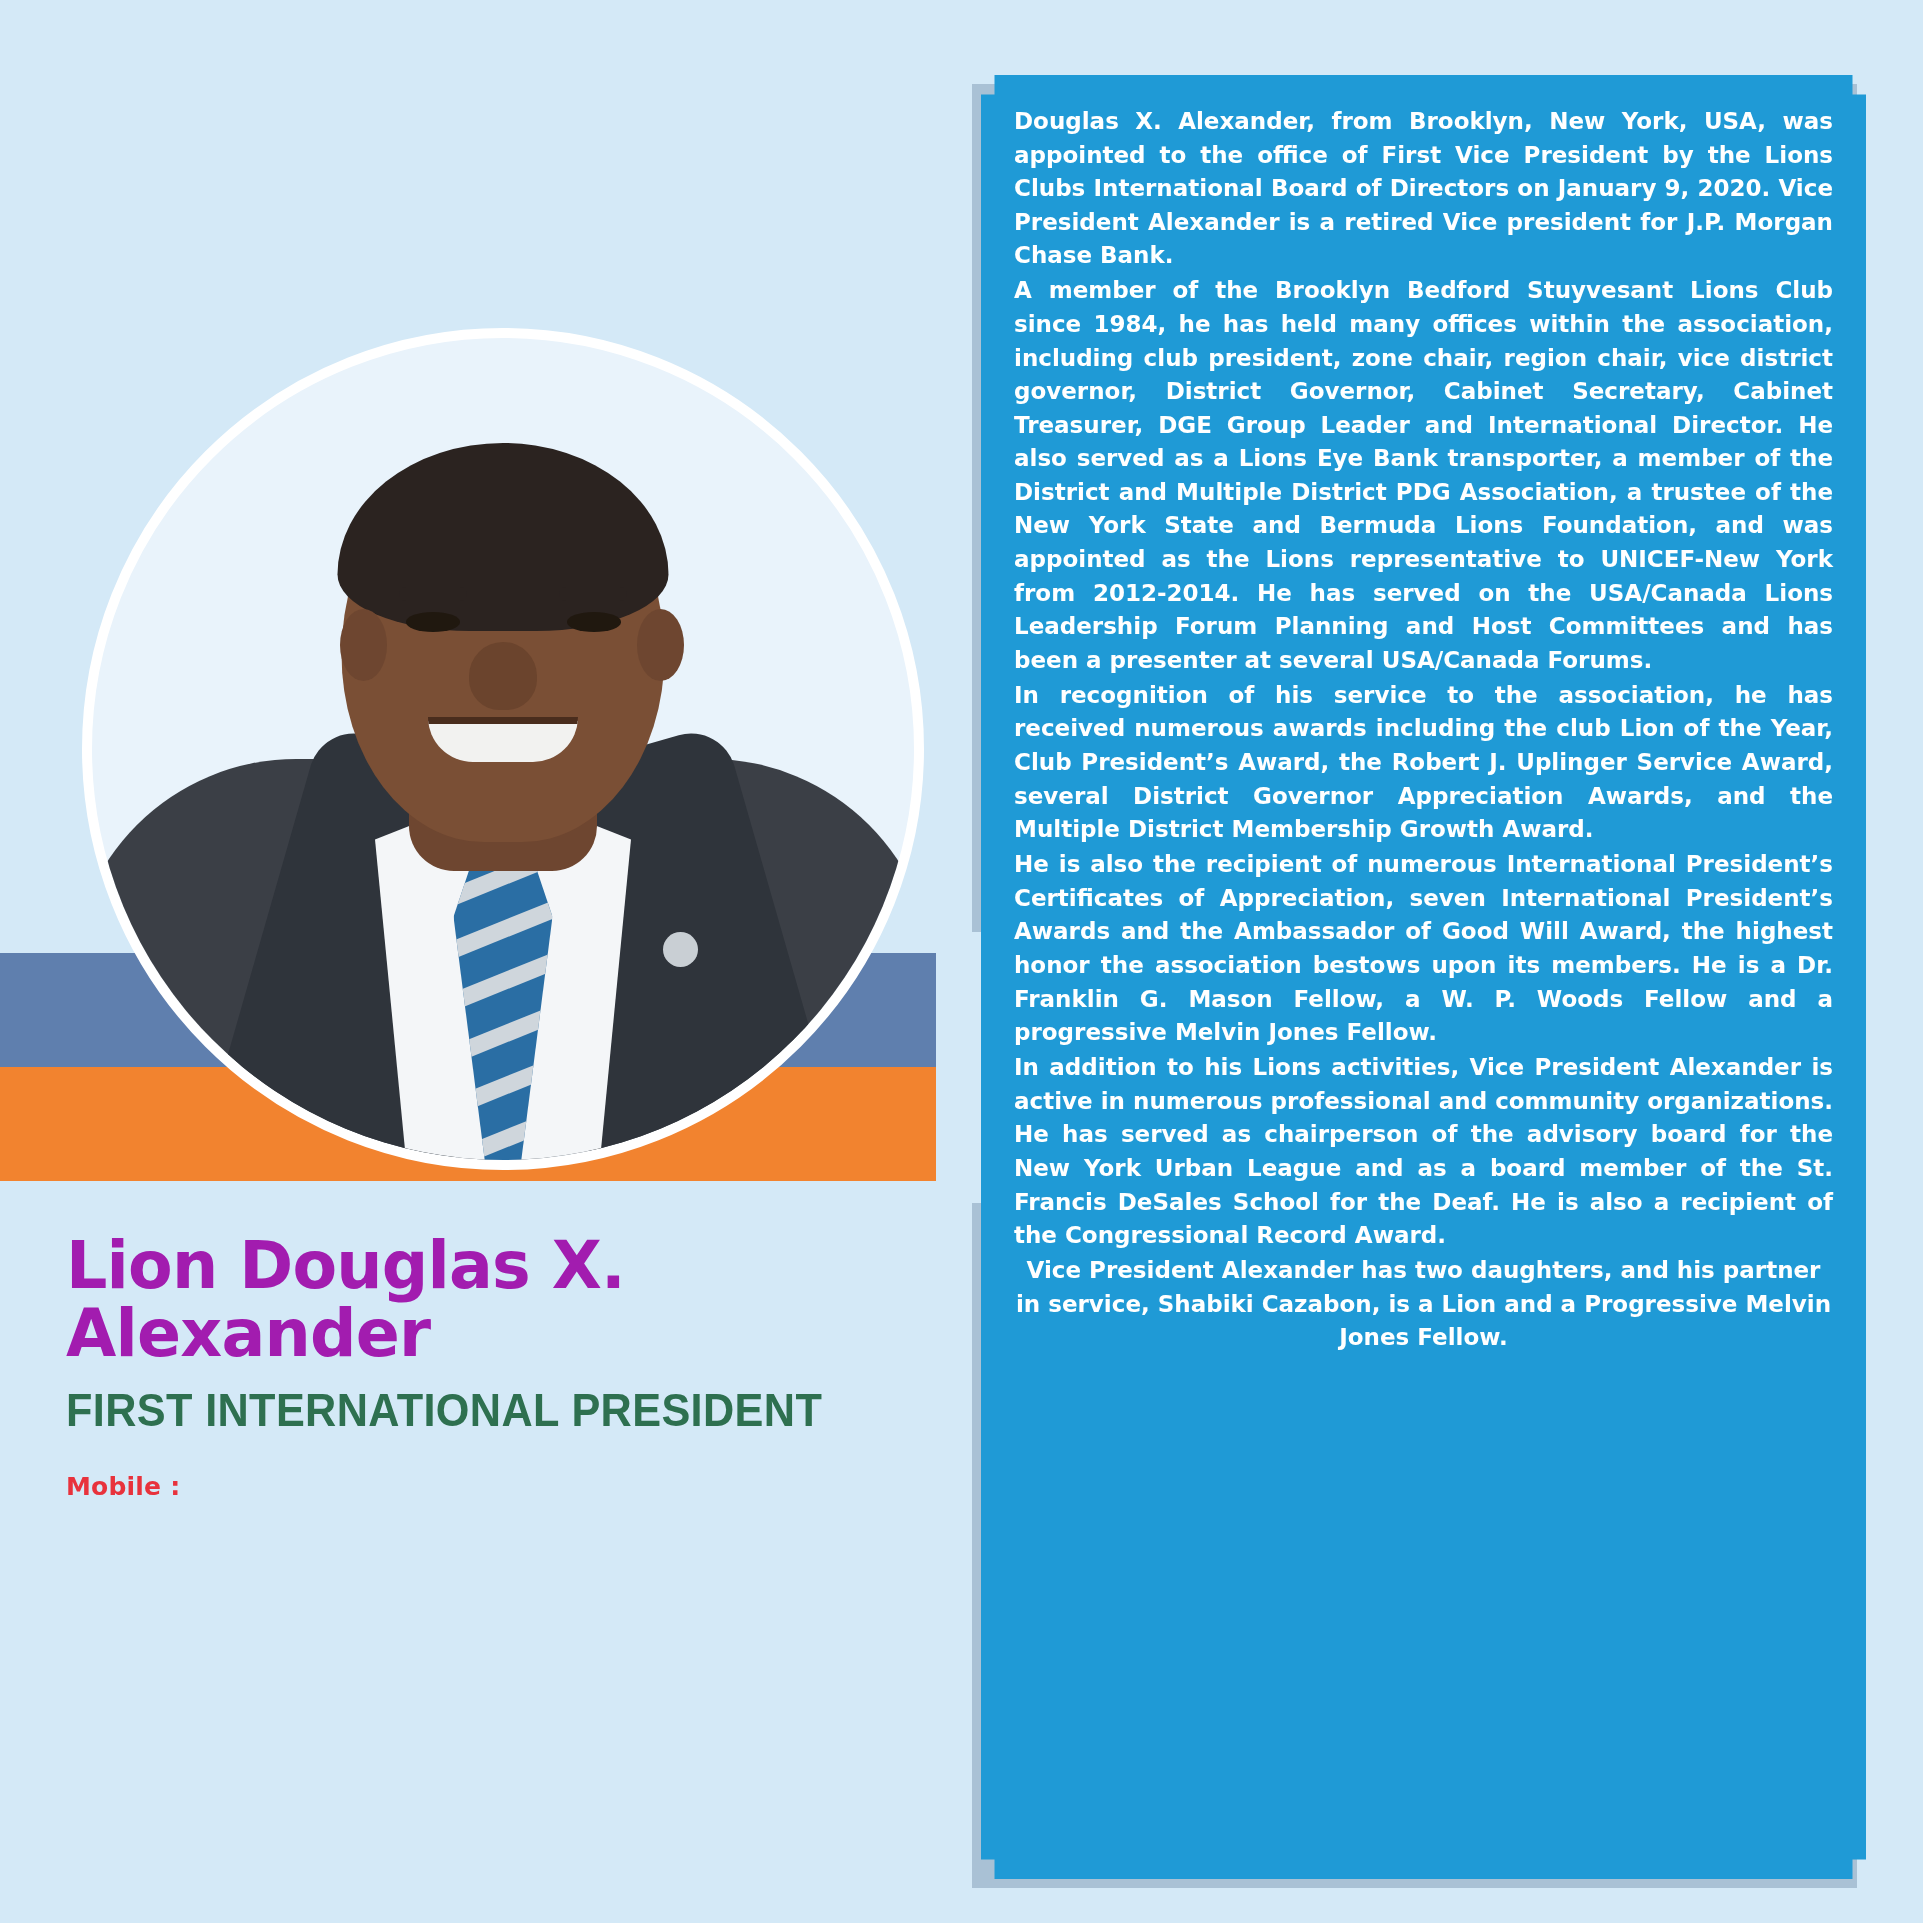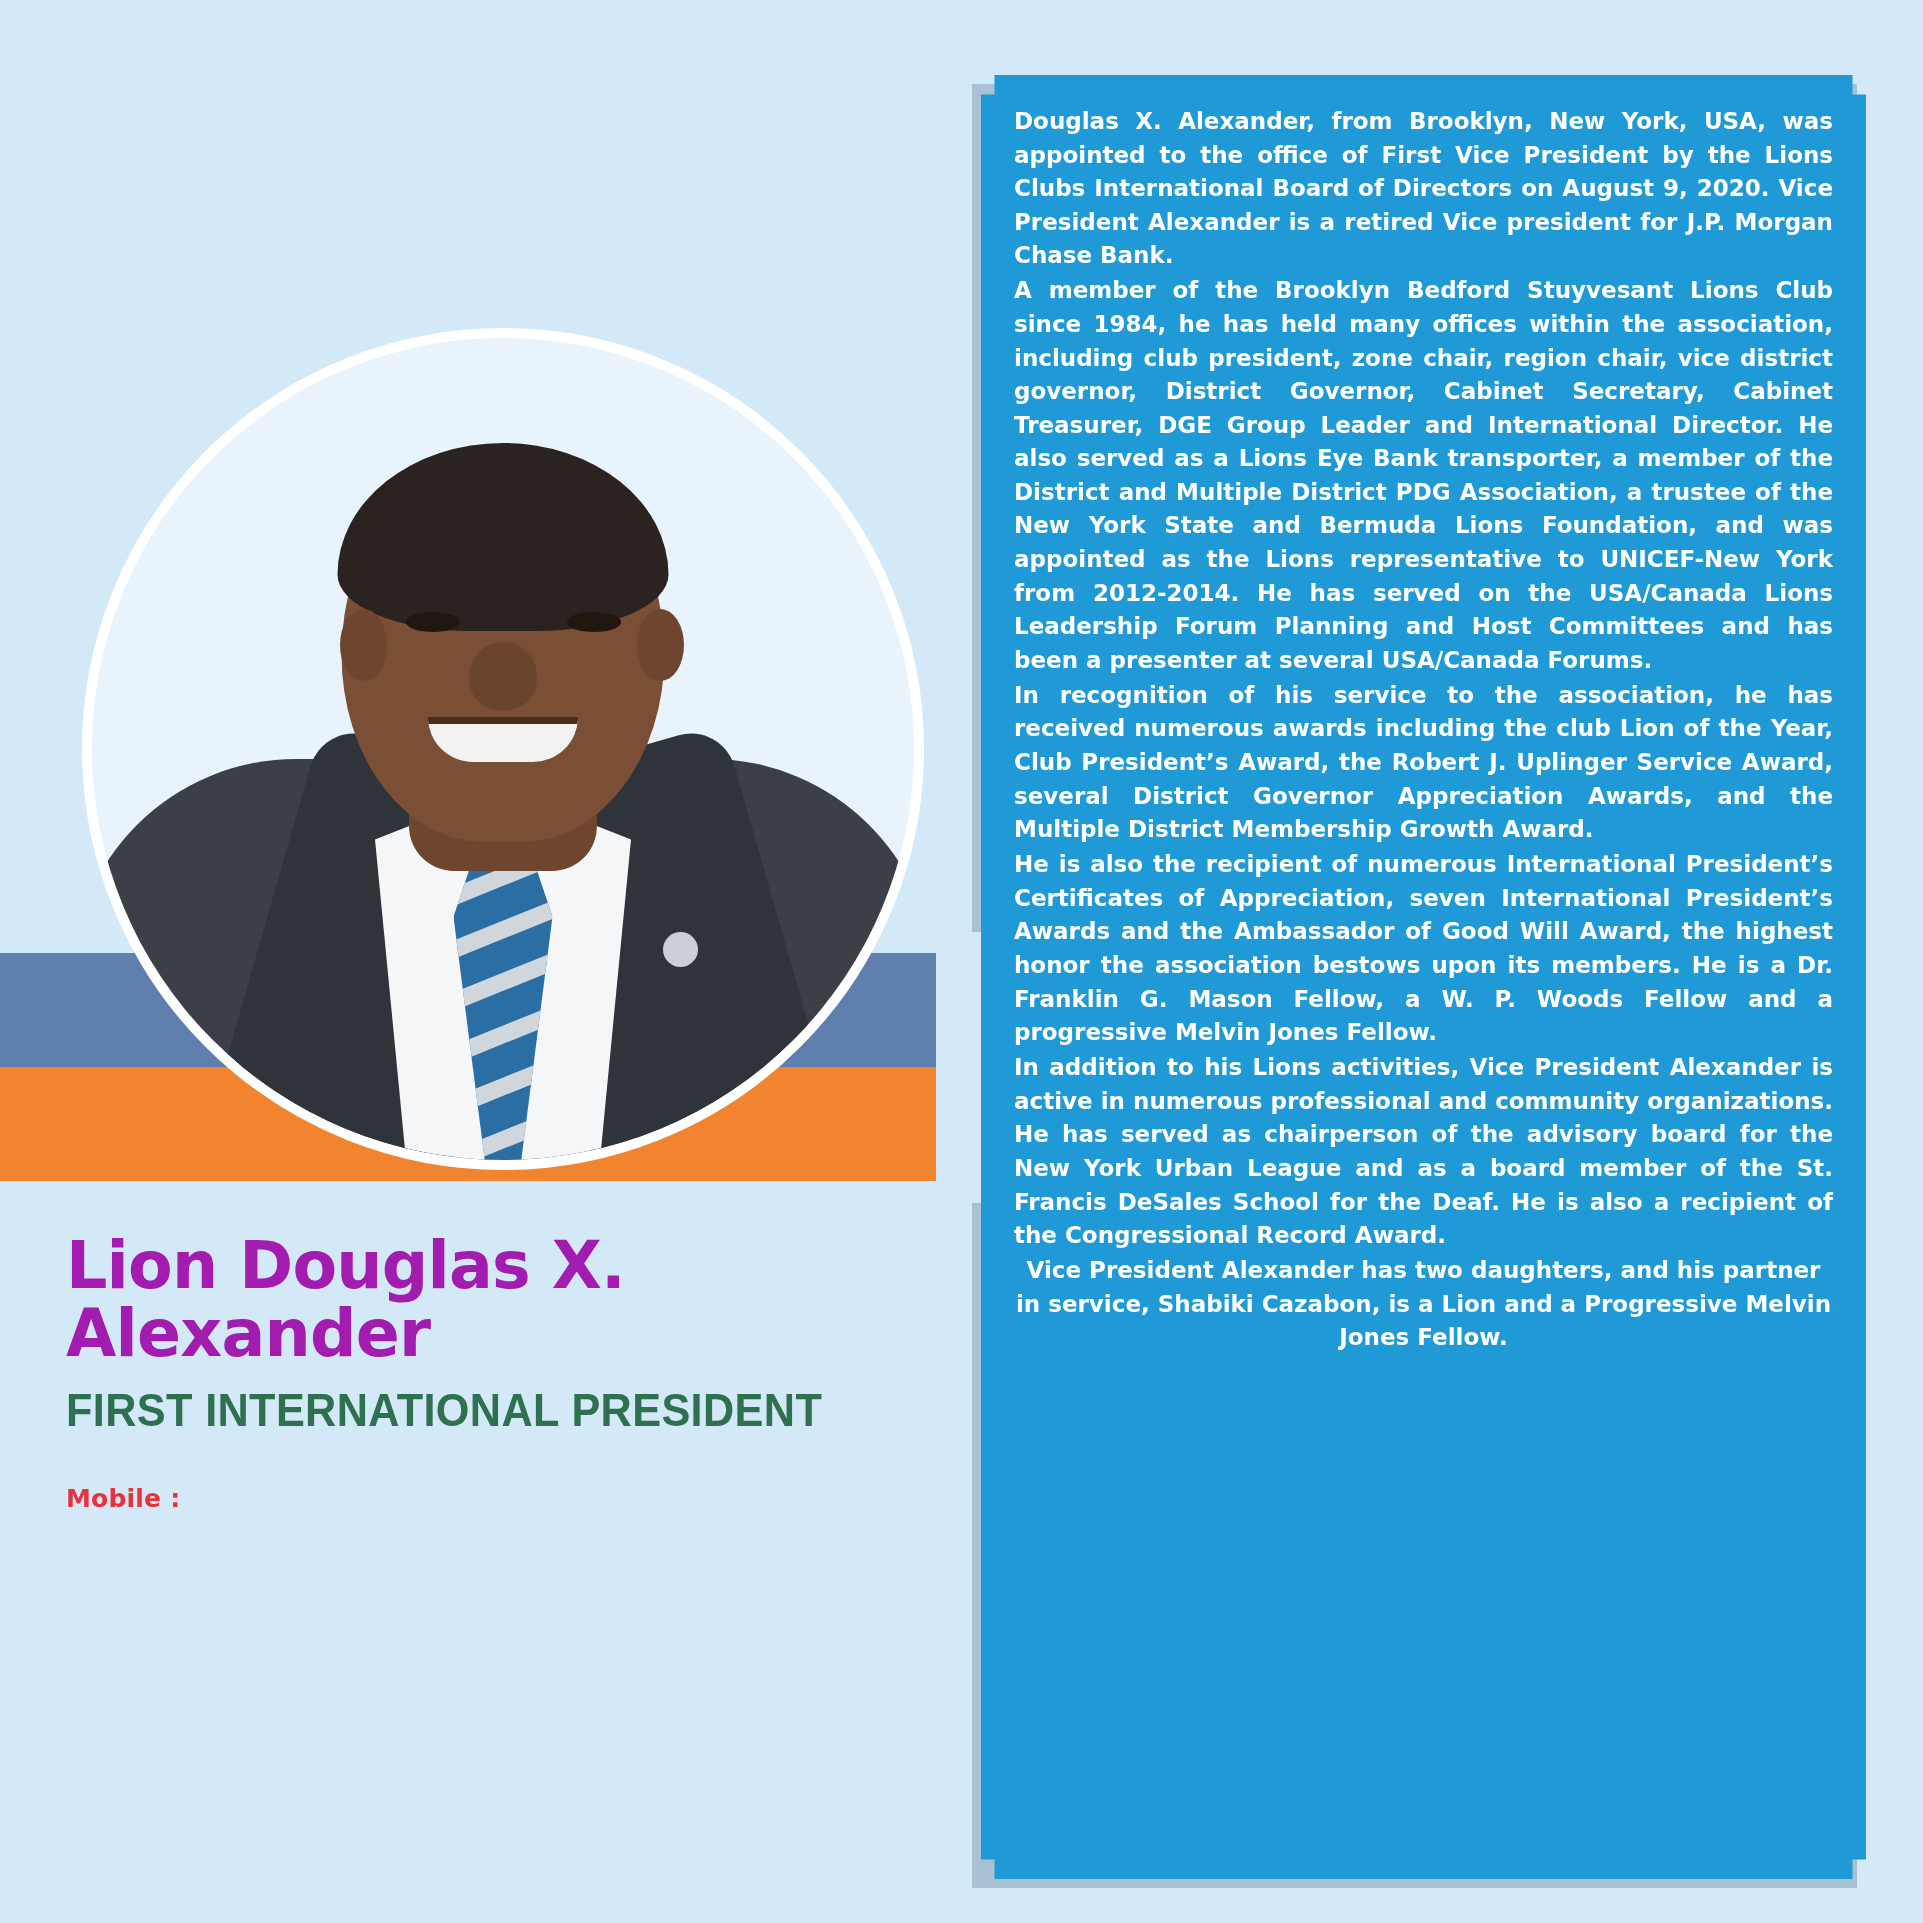--- a/index.html
+++ b/index.html
@@ -249,21 +249,21 @@
     font-family: "Liberation Sans", sans-serif;
     font-weight: bold;
     font-size: 47px;
     color: #2e7050;
     letter-spacing: 0.4px;
     margin: 13.5px 0 0 0;
     transform: scaleX(0.92);
     transform-origin: left center;
   }
   .contact {
-    margin-top: 47px;
+    margin-top: 35px;
   }
   .contact-row {
     font-family: "DejaVu Sans", sans-serif;
     font-weight: bold;
     font-size: 25px;
     color: #e8323c;
     margin-bottom: 21px;
     letter-spacing: 0.2px;
   }
   .contact-value {
@@ -359,20 +359,20 @@
       <div class="contact-row">
         <span>Mobile :</span>
         <span class="contact-value"></span>
       </div>
     </div>
   </div>
 </div>
 
 <div class="bio-shadow"></div>
 <div class="bio-panel">
-  <p class="bio-para">Douglas X. Alexander, from Brooklyn, New York, USA, was appointed to the office of First Vice President by the Lions Clubs International Board of Directors on August 9, 2020. Vice President Alexander is a retired Vice president for J.P. Morgan Chase Bank.</p>
+  <p class="bio-para">Douglas X. Alexander, from Brooklyn, New York, USA, was appointed to the office of First Vice President by the Lions Clubs International Board of Directors on January 9, 2020. Vice President Alexander is a retired Vice president for J.P. Morgan Chase Bank.</p>
   <p class="bio-para">A member of the Brooklyn Bedford Stuyvesant Lions Club since 1984, he has held many offices within the association, including club president, zone chair, region chair, vice district governor, District Governor, Cabinet Secretary, Cabinet Treasurer, DGE Group Leader and International Director. He also served as a Lions Eye Bank transporter, a member of the District and Multiple District PDG Association, a trustee of the New York State and Bermuda Lions Foundation, and was appointed as the Lions representative to UNICEF-New York from 2012-2014. He has served on the USA/Canada Lions Leadership Forum Planning and Host Committees and has been a presenter at several USA/Canada Forums.</p>
   <p class="bio-para">In recognition of his service to the association, he has received numerous awards including the club Lion of the Year, Club President’s Award, the Robert J. Uplinger Service Award, several District Governor Appreciation Awards, and the Multiple District Membership Growth Award.</p>
   <p class="bio-para">He is also the recipient of numerous International President’s Certificates of Appreciation, seven International President’s Awards and the Ambassador of Good Will Award, the highest honor the association bestows upon its members. He is a Dr. Franklin G. Mason Fellow, a W. P. Woods Fellow and a progressive Melvin Jones Fellow.</p>
   <p class="bio-para">In addition to his Lions activities, Vice President Alexander is active in numerous professional and community organizations. He has served as chairperson of the advisory board for the New York Urban League and as a board member of the St. Francis DeSales School for the Deaf. He is also a recipient of the Congressional Record Award.</p>
   <p class="bio-para">Vice President Alexander has two daughters, and his partner in service, Shabiki Cazabon, is a Lion and a Progressive Melvin Jones Fellow.</p>
 </div>
 
 
 </body></html>

